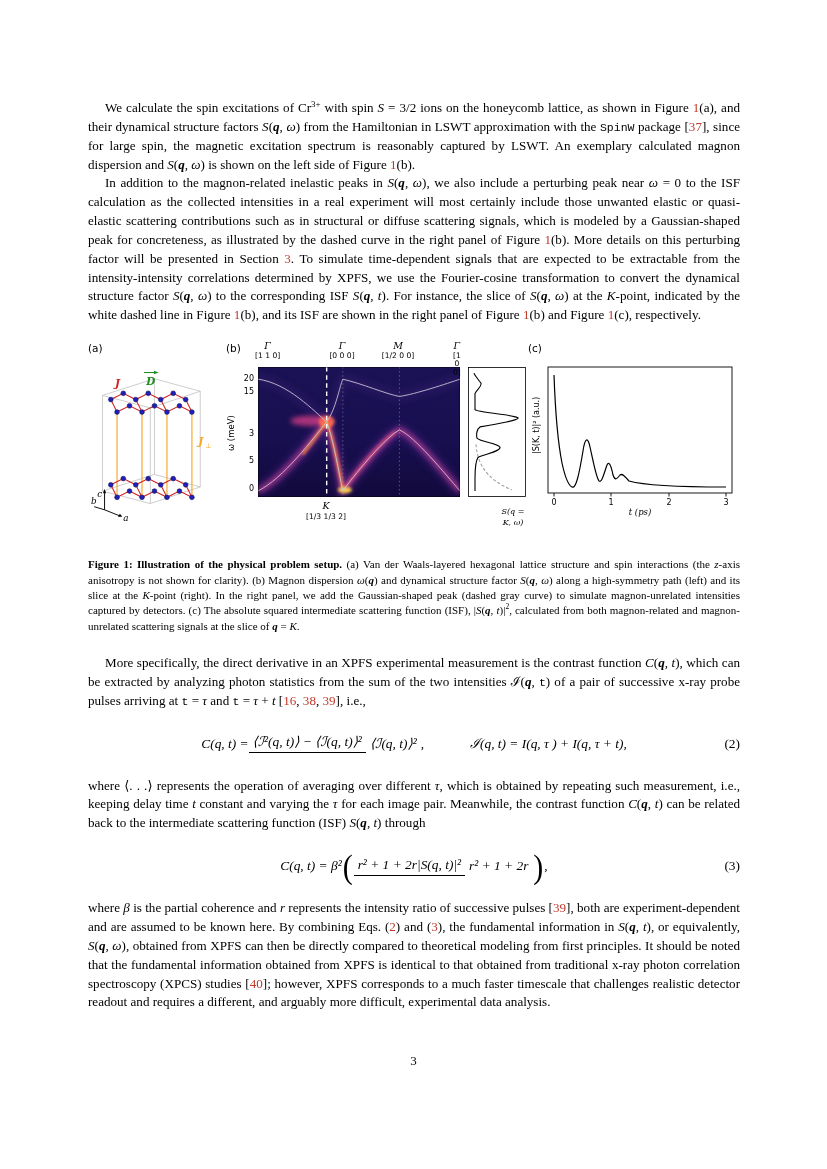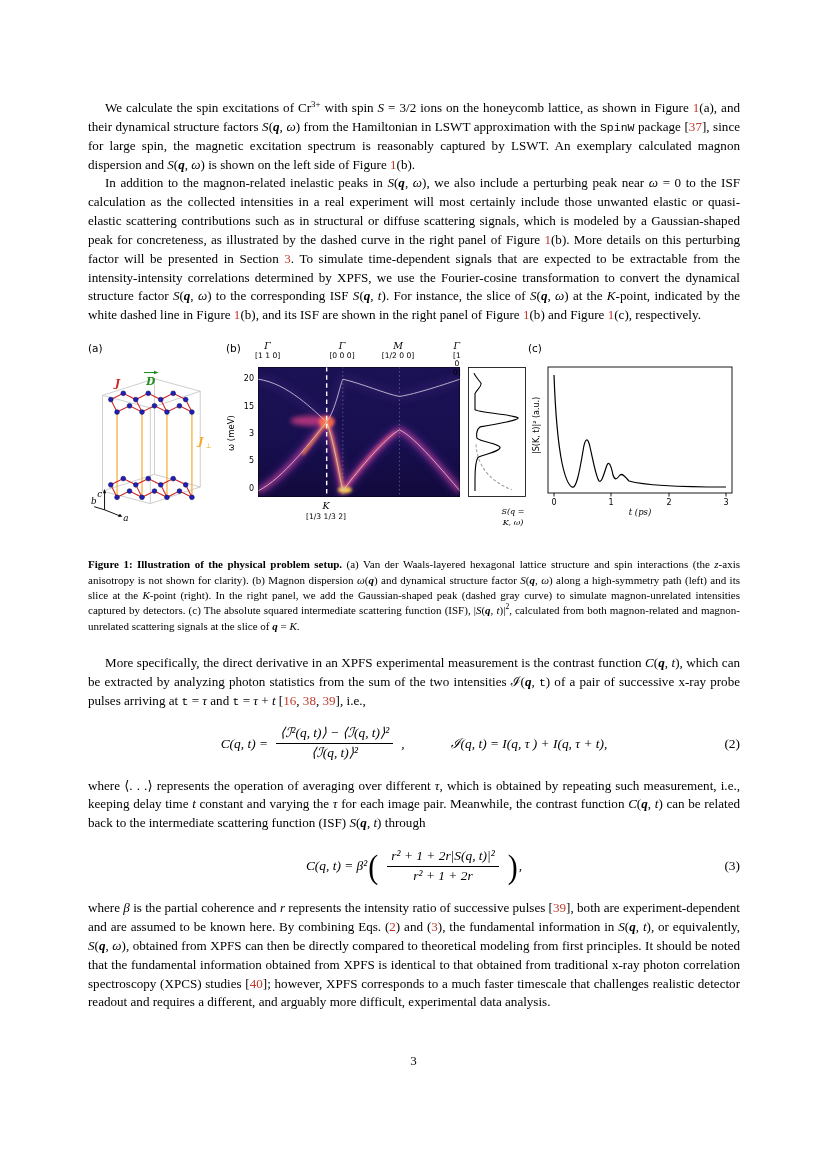--- a/index.html
+++ b/index.html
@@ -47,21 +47,21 @@
   .pc-ylabel{position:absolute;left:3px;top:28px;height:112px;writing-mode:vertical-rl;transform:rotate(180deg);
     font-size:8px;text-align:center;font-family:"DejaVu Sans",sans-serif;}
   .panel-c svg{position:absolute;left:14px;top:22px;}
 
   
   .caption{font-size:11px;line-height:1.4;margin-top:16px;}
   .after-fig{margin-top:20px;}
   .equation{position:relative;display:flex;align-items:center;justify-content:center;
     font-family:Liberation Serif, serif;font-style:italic;font-size:13.4px;
     margin:13px 0;min-height:40px;}
-  .frac{display:inline-flex;flex-direction:column;align-items:center;margin:0 8px;line-height:1.25;}
+  .frac{display:inline-flex;align-items:center;margin:0 0;line-height:1.25;}
   .frac .num{padding:0 4px 1px;border-bottom:1px solid #000;}
   .frac .den{padding:1px 4px 0;}
   .eq-gap{display:inline-block;width:46px;}
   .eq-tag{position:absolute;right:0;font-style:normal;}
   .bigp{font-size:30px;font-style:normal;line-height:0.9;display:inline-block;transform:scaleY(1.12);margin:0 1px;}
 
   .pageno{position:absolute;left:0;right:0;top:1052px;text-align:center;font-size:13.1px;}
 </style>
 </head>
 <body>
@@ -152,21 +152,21 @@
           <text x="1" y="148" font-size="8.5" class="ital">b</text>
           <text x="32" y="165" font-size="8.5" class="ital">a</text>
         </svg>
       </div>
 
       <div class="panel panel-b">
         <span class="panel-label">(b)</span>
         <div class="pb-ylabel">ω (meV)</div>
         <div class="pb-yticks">
           <span style="top:12px">20</span>
-          <span style="top:40px">15</span>
+          <span style="top:25px">15</span>
           <span style="top:67px">3</span>
           <span style="top:94px">5</span>
           <span style="top:122px">0</span>
         </div>
         <div class="pb-main">
           <div class="pb-topticks">
             <div class="pb-toptick" style="left:-3px">
               <span class="sym">Γ</span>
               <span class="coord">[1 1 0]</span>
             </div>

